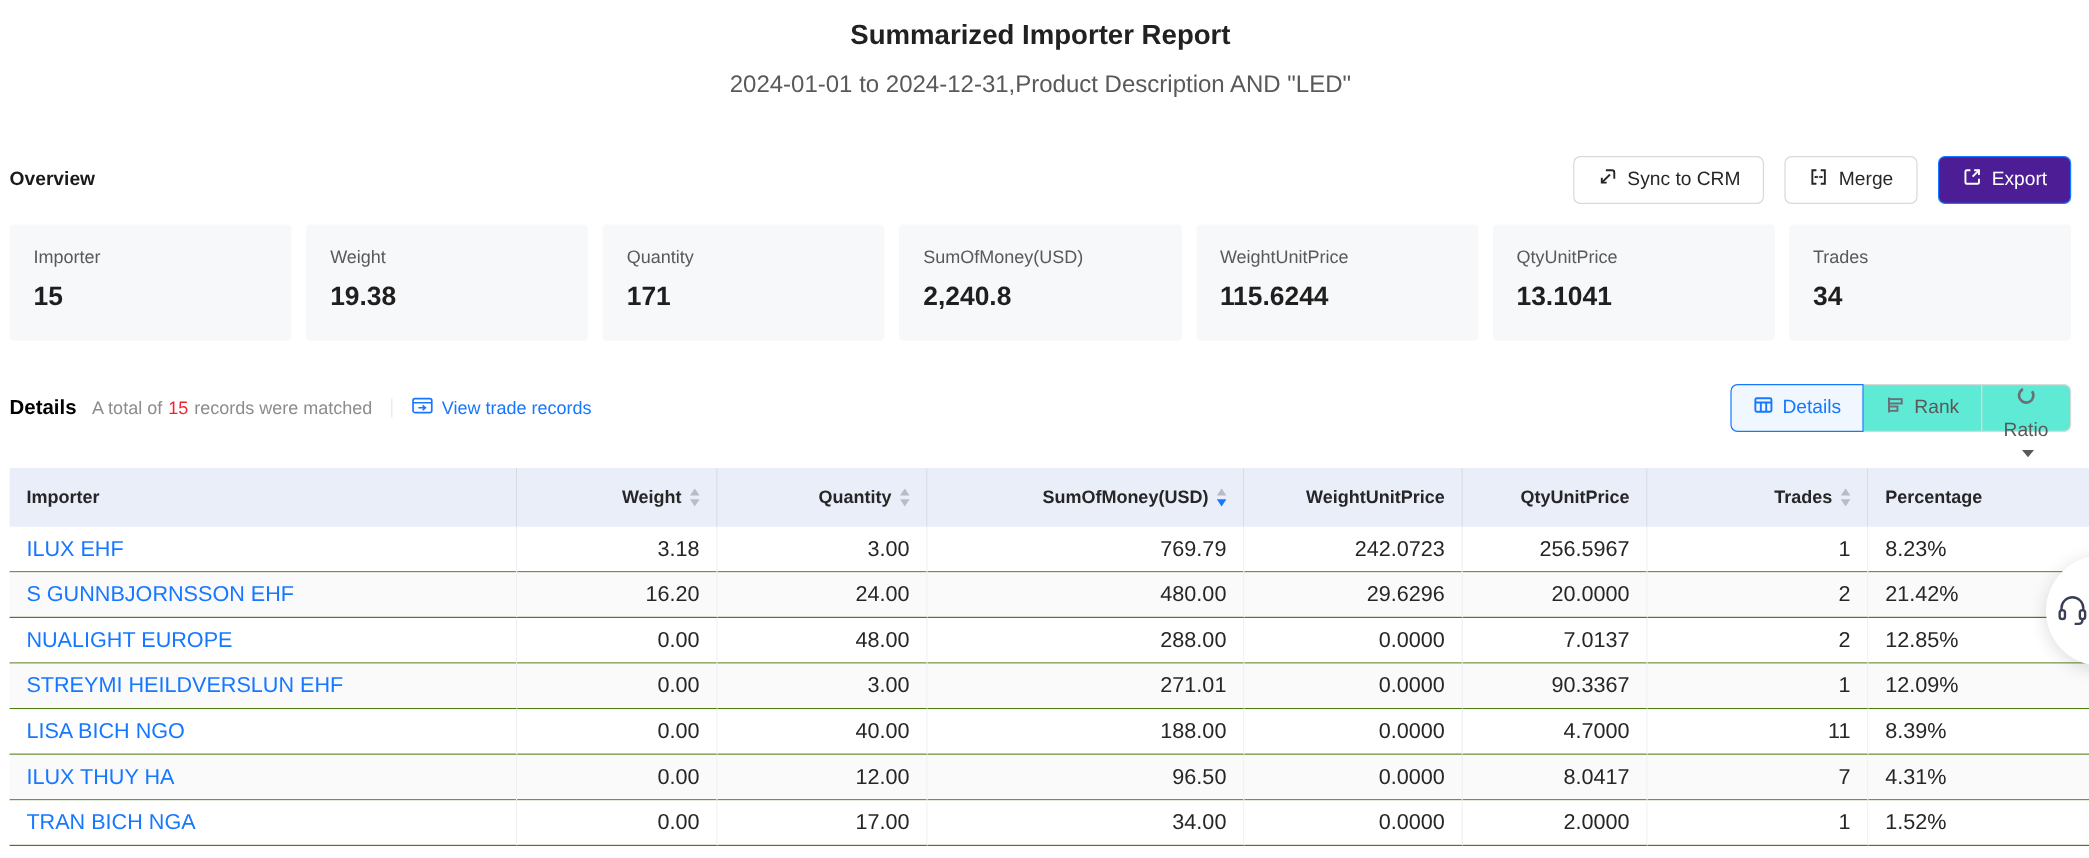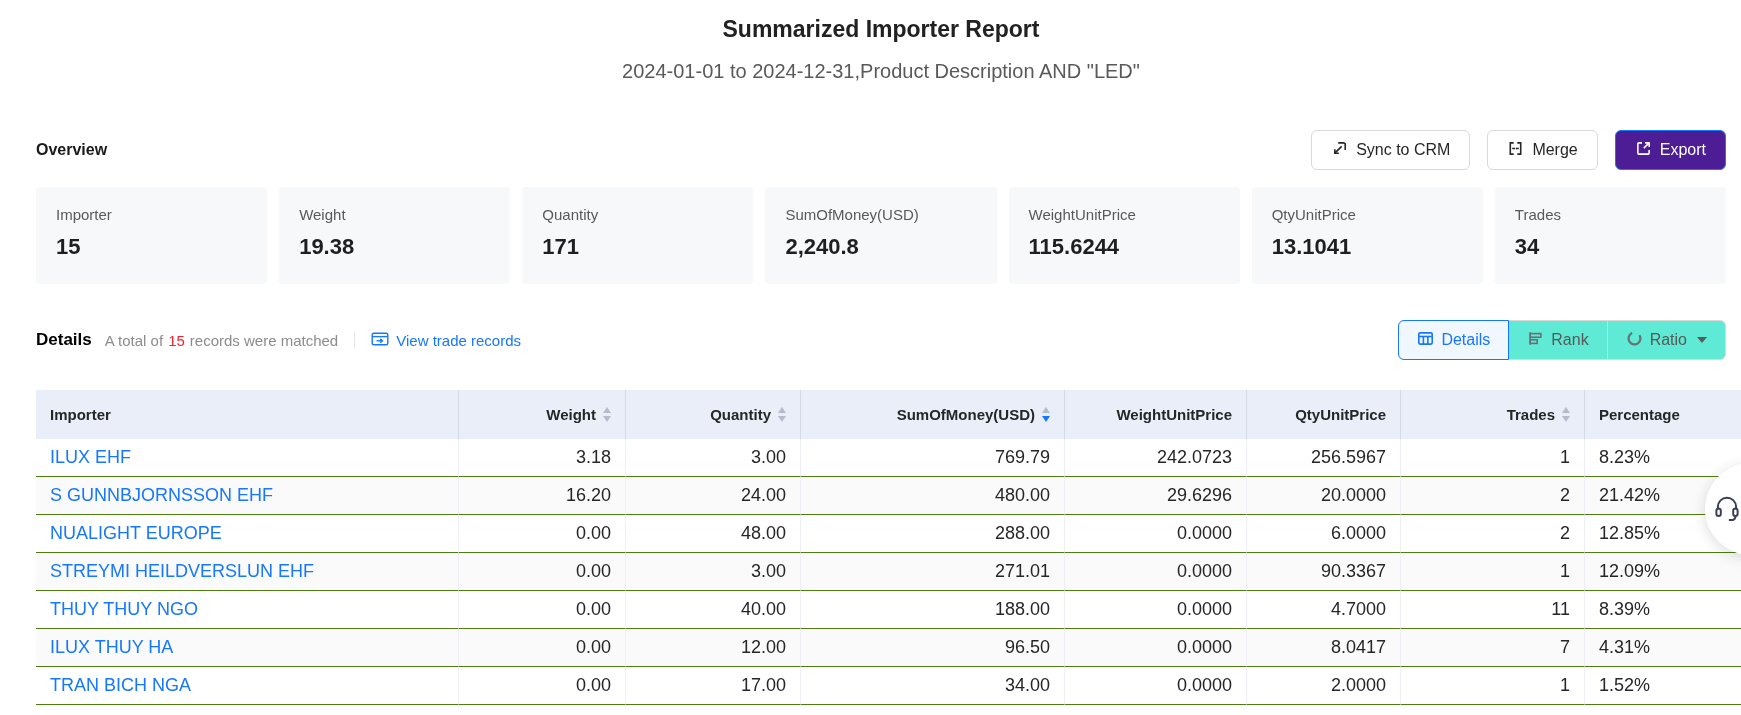--- a/index.html
+++ b/index.html
@@ -1,21 +1,21 @@
 <!DOCTYPE html>
 <html><head>
 <meta charset="utf-8">
 <style>
   * { margin:0; padding:0; box-sizing:border-box; }
   html,body { background:#fff; }
   #app {
     position:relative; width:1741px; height:715px; overflow:hidden;
     background:#fff; font-family:"Liberation Sans", sans-serif; color:#262626;
   }
-  .content { padding:0 15px 0 8px;margin-left:28px; }
+  .content { padding:0 15px 0 8px; }
 
   
   .page-title { margin-top:14px; text-align:center; font-size:23px; font-weight:600; color:#212121; line-height:30px; }
   .page-subtitle { margin-top:13px; text-align:center; font-size:20px; color:#595959; line-height:28px; }
 
   
   .overview-row { margin-top:45px; height:40px; display:flex; align-items:center; justify-content:space-between; }
   .section-heading { font-size:16px; font-weight:700; color:#1a1a1a; }
   .btn-group { display:flex; align-items:center; gap:17px; }
   .btn {
@@ -41,21 +41,21 @@
   .v-divider { width:1px; height:16px; background:#e5e6eb; margin:0 16px; }
   .view-link { display:inline-flex; align-items:center; gap:7px; font-size:15px; color:#1677ff; cursor:pointer; }
 
   .tab-group { display:flex; align-items:stretch; height:40px; }
   .tab {
     display:inline-flex; align-items:center; gap:7px; padding:0 18px;
     background:#5eead4; border:1px solid #d9d9d9; font-size:16px; color:#595959;
     cursor:pointer; margin-left:-1px; font-family:inherit;
   }
   .tab:first-child { border-radius:6px 0 0 6px; margin-left:0; }
-  .tab:last-child { border-radius:0 6px 6px 0; }
+  .tab:last-child { border-radius:0 6px 6px 0;flex-direction:column; }
   .tab.active { background:#f0f7ff; border-color:#1677ff; color:#1677ff; position:relative; z-index:2; }
   .tab .caret { width:0; height:0; border-left:5px solid transparent; border-right:5px solid transparent; border-top:6px solid #595959; margin-left:3px; }
 
   
   .table-wrap { margin-top:30px; margin-right:-15px; }
   table { width:100%; border-collapse:separate; border-spacing:0; table-layout:fixed; }
   thead th {
     height:49px; background:#e9eef9; font-size:15px; font-weight:600; color:#262626;
     padding:0 14px; border-right:1px solid #d5d9e2; vertical-align:middle; white-space:nowrap; overflow:hidden;
   }
@@ -291,36 +291,36 @@
               <td class="al-right">20.0000</td>
               <td class="al-right">2</td>
               <td class="al-left">21.42%</td>
             </tr>
             <tr class="">
               <td class="al-left"><a class="importer-link">NUALIGHT EUROPE</a></td>
               <td class="al-right">0.00</td>
               <td class="al-right">48.00</td>
               <td class="al-right">288.00</td>
               <td class="al-right">0.0000</td>
-              <td class="al-right">6.0000</td>
+              <td class="al-right">7.0137</td>
               <td class="al-right">2</td>
               <td class="al-left">12.85%</td>
             </tr>
             <tr class="alt">
               <td class="al-left"><a class="importer-link">STREYMI HEILDVERSLUN EHF</a></td>
               <td class="al-right">0.00</td>
               <td class="al-right">3.00</td>
               <td class="al-right">271.01</td>
               <td class="al-right">0.0000</td>
               <td class="al-right">90.3367</td>
               <td class="al-right">1</td>
               <td class="al-left">12.09%</td>
             </tr>
             <tr class="">
-              <td class="al-left"><a class="importer-link">THUY THUY NGO</a></td>
+              <td class="al-left"><a class="importer-link">LISA BICH NGO</a></td>
               <td class="al-right">0.00</td>
               <td class="al-right">40.00</td>
               <td class="al-right">188.00</td>
               <td class="al-right">0.0000</td>
               <td class="al-right">4.7000</td>
               <td class="al-right">11</td>
               <td class="al-left">8.39%</td>
             </tr>
             <tr class="alt">
               <td class="al-left"><a class="importer-link">ILUX THUY HA</a></td>

